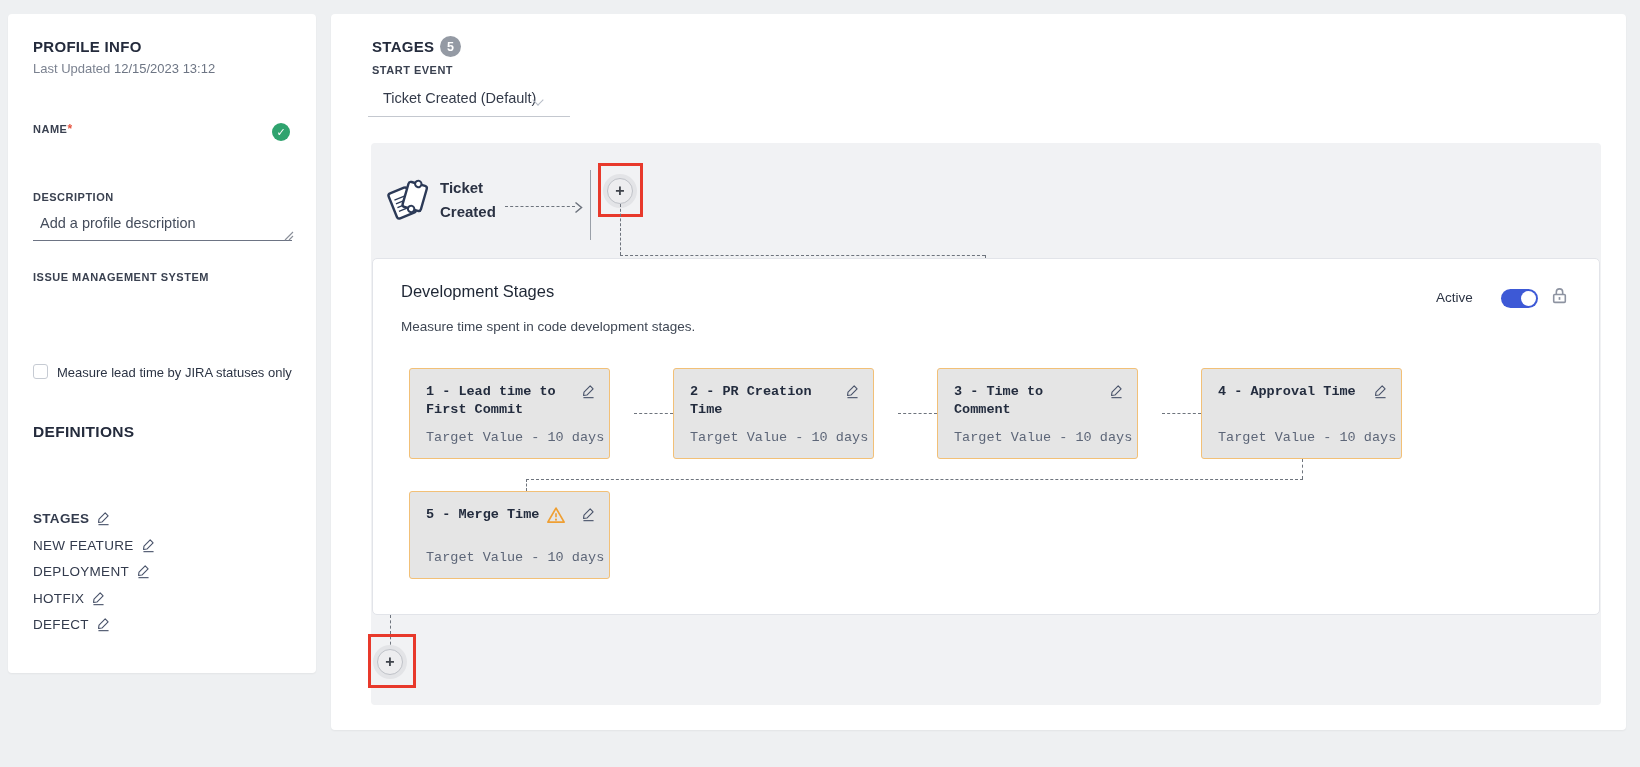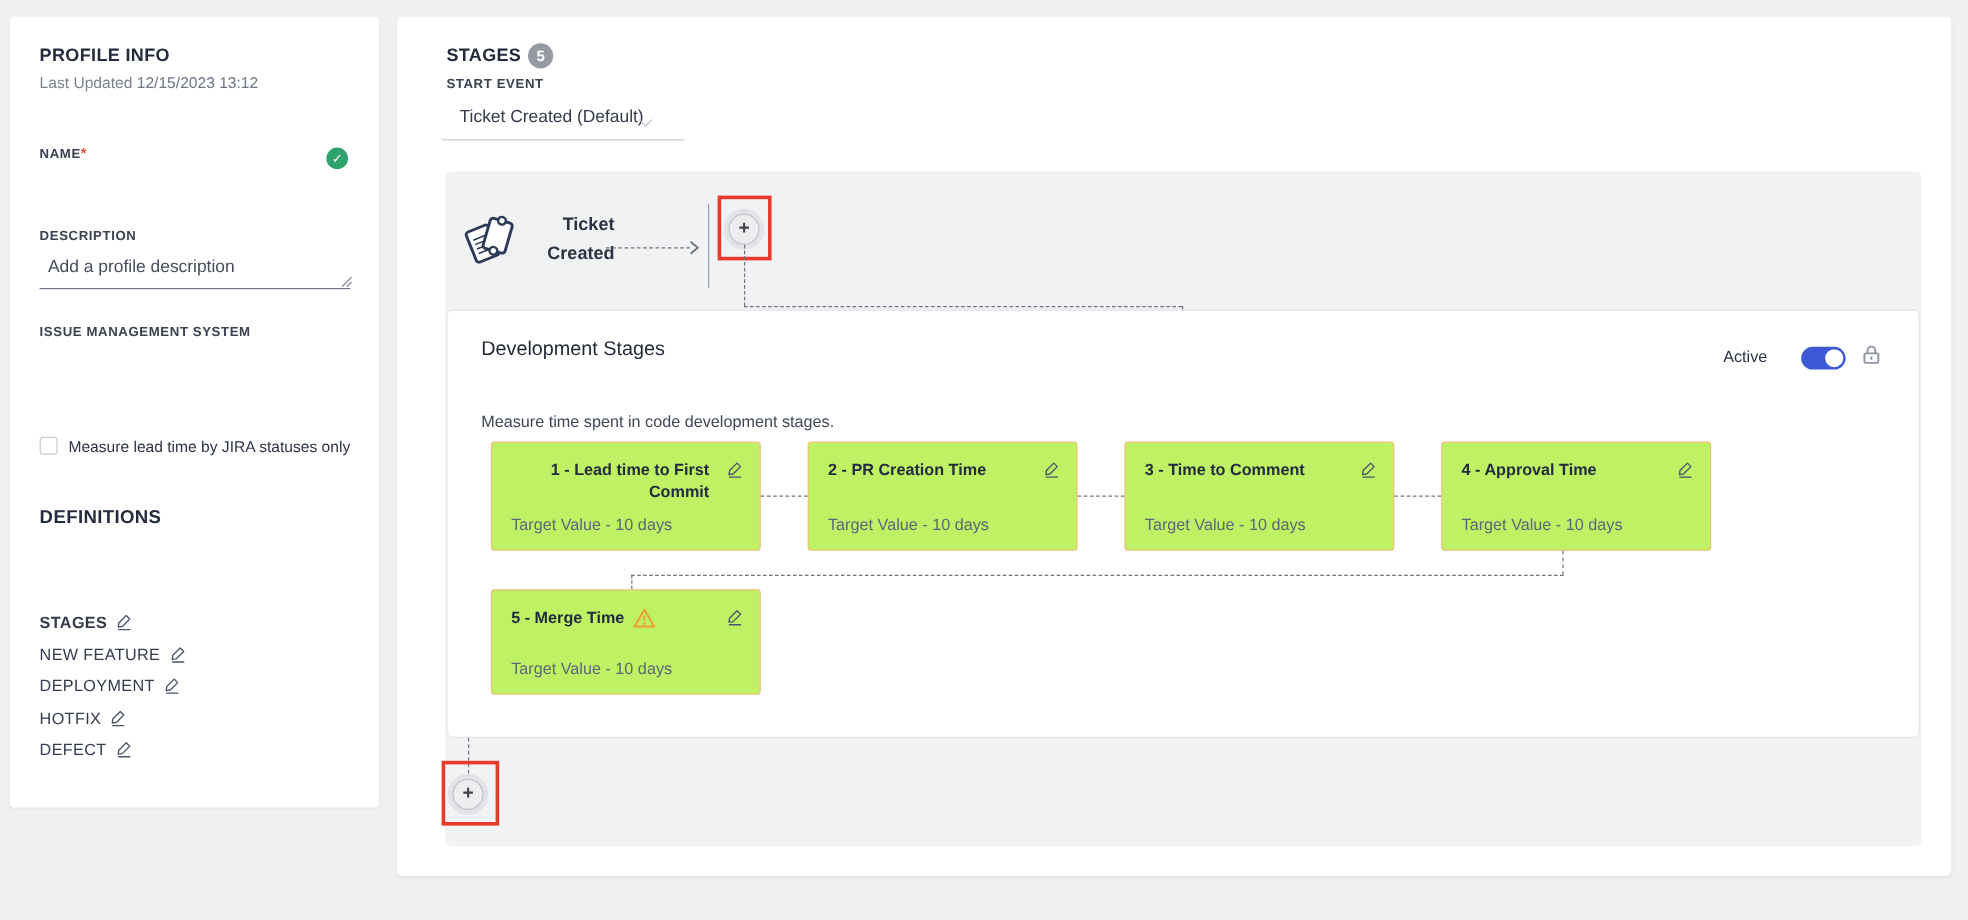--- a/index.html
+++ b/index.html
@@ -34,41 +34,41 @@
   .def-row { position:absolute; left:25px; display:flex; align-items:center; gap:7px;
              font-size:13.5px; color:#333b4d; letter-spacing:.3px; }
   .pen { color:#49536a; display:inline-flex; cursor:pointer; }
 
   
   .count-badge { position:absolute; width:21px; height:21px; border-radius:50%; background:#949aa4;
                  color:#fff; font-size:12.5px; font-weight:700; display:flex; align-items:center; justify-content:center; }
   .start-select { position:absolute; border-bottom:1px solid #c4c8cf; font-size:14.5px; color:#333a49; cursor:pointer; }
 
   
-  .flow { position:absolute; left:40px; top:129px; width:1230px; height:562px; background:#f1f2f4; border-radius:4px;text-align:right; }
+  .flow { position:absolute; left:40px; top:129px; width:1230px; height:562px; background:#f1f2f4; border-radius:4px; }
   .dash-h { position:absolute; border-top:1.5px dashed #6e747d; }
   .dash-v { position:absolute; border-left:1.5px dashed #6e747d; }
   .solid-v { position:absolute; border-left:1px solid #9aa0a8; }
 
   .start-label { position:absolute; font-size:15px; font-weight:700; color:#2b3243; line-height:24px; width:72px; }
 
   .plus-btn { position:absolute; width:26px; height:26px; border-radius:50%; background:#ededef;
               border:1px solid #bfc2c8; box-shadow:0 0 0 4px #e3e4e7; display:flex; align-items:center;
               justify-content:center; font-size:16px; font-weight:700; color:#3f434b; cursor:pointer; line-height:1; }
   .hl-box { position:absolute; border:3px solid #e8392b; }
 
   .group-card { position:absolute; left:1px; top:115px; width:1228px; height:357px; background:#fff;
                 border:1px solid #e2e4e9; border-radius:5px; }
   .group-title { position:absolute; left:28px; top:23px; font-size:16.5px; color:#1f2735; }
-  .group-sub { position:absolute; left:28px; top:60px; font-size:13.5px; color:#3f4754;margin-top:25px; }
+  .group-sub { position:absolute; left:28px; top:60px; font-size:13.5px; color:#3f4754; }
   .toggle { position:absolute; width:37px; height:19px; border-radius:10px; background:#3d59d6; cursor:pointer; }
   .toggle .knob { position:absolute; right:2px; top:2px; width:15px; height:15px; border-radius:50%; background:#fff; }
 
-  .stage-card { position:absolute; width:225px; height:91px; background:#bef264;
-                border:1.5px solid #f2c077; border-radius:3px; cursor:pointer; }
+  .stage-card { position:absolute; width:201px; height:91px; background:#e5e5e5;
+                border:1.5px solid #f2c077; border-radius:3px; cursor:pointer;font-family:Liberation Mono, monospace; }
   .stage-title { position:absolute; left:16px; top:14px; right:42px; font-size:13.5px; font-weight:700;
                  color:#232c3e; line-height:18px; display:flex; align-items:center; flex-wrap:wrap; gap:7px; }
   .stage-pen { position:absolute; right:13px; top:14px; }
   .stage-target { position:absolute; left:16px; bottom:13px; font-size:13.5px; color:#5d6678; }
 
   .resize-handle { position:absolute; cursor:nwse-resize; }
 </style>
 </head>
 <body>
 

